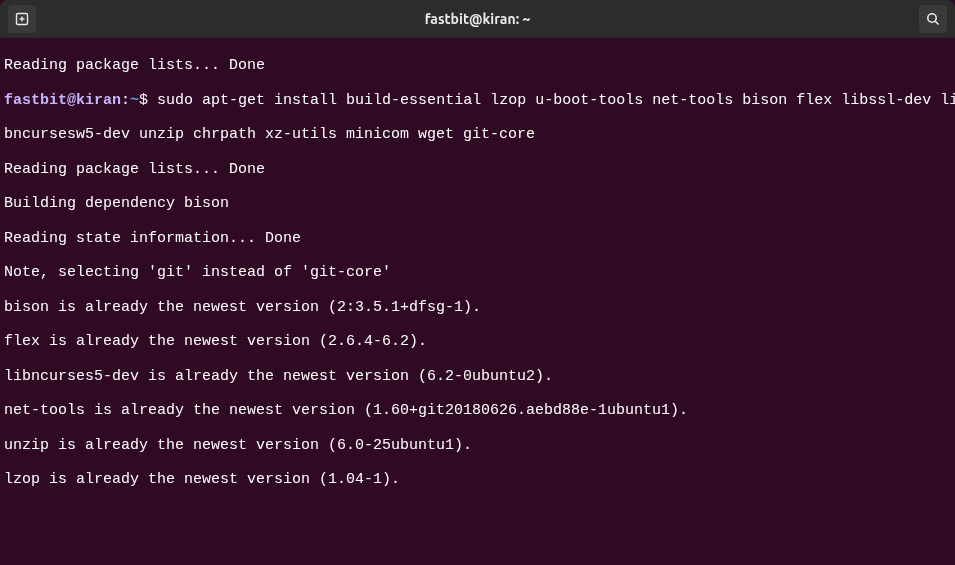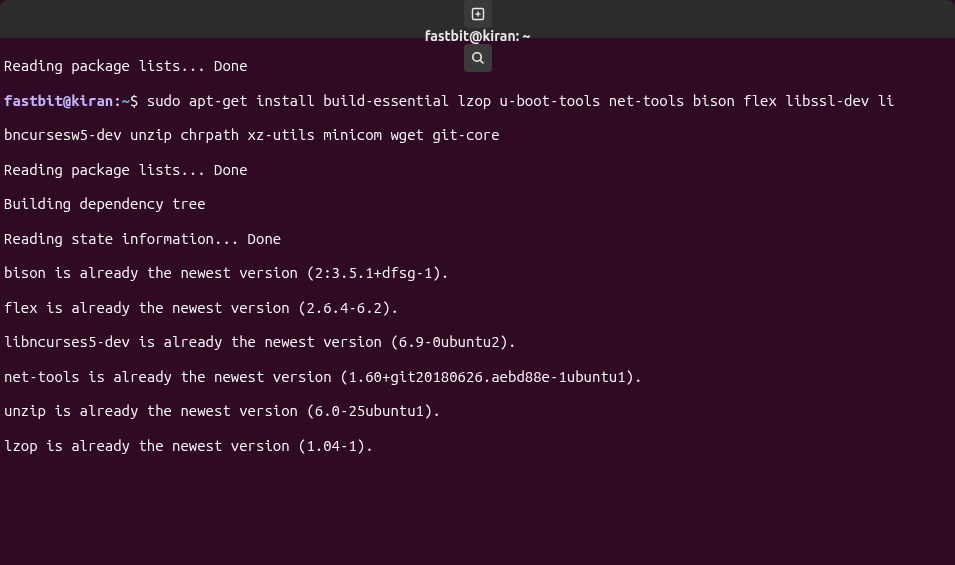--- a/index.html
+++ b/index.html
@@ -19,21 +19,20 @@
     }
     .titlebar {
       height: 38px;
       background: #2c2c2c;
       display: flex;
       align-items: center;
       justify-content: space-between;
       padding: 0 8px;
       border-top-left-radius: 8px;
       border-top-right-radius: 8px;
-      flex-direction: column;
     }
     .titlebar-left, .titlebar-right {
       display: flex;
       align-items: center;
     }
     .titlebar-button {
       width: 28px;
       height: 28px;
       background: #3a3a3a;
       border-radius: 4px;
@@ -48,20 +47,21 @@
       font-size: 14px;
       font-weight: 600;
     }
     .terminal-content {
       padding: 2px 4px;
       white-space: pre;
       overflow: hidden;
     }
     .line {
       display: block;
+      font-family: Liberation Mono, monospace;
     }
     .prompt-user {
       color: #c4b5fd;
       font-weight: bold;
     }
     .prompt-colon {
       color: #ffffff;
     }
     .prompt-path {
       color: #5f9ed8;
@@ -90,25 +90,26 @@
       </svg>
     </div>
   </div>
 </div>
 
 <div class="terminal-content">
 <span class="line">Reading package lists... Done</span>
 <span class="line"><span class="prompt-user">fastbit@kiran</span><span class="prompt-colon">:</span><span class="prompt-path">~</span><span>$</span><span> sudo apt-get install build-essential lzop u-boot-tools net-tools bison flex libssl-dev li</span></span>
 <span class="line">bncursesw5-dev unzip chrpath xz-utils minicom wget git-core</span>
 <span class="line">Reading package lists... Done</span>
-<span class="line">Building dependency tree</span>
+<span class="line">Building dependency bison</span>
 <span class="line">Reading state information... Done</span>
+<span class="line">Note, selecting 'git' instead of 'git-core'</span>
 <span class="line">bison is already the newest version (2:3.5.1+dfsg-1).</span>
 <span class="line">flex is already the newest version (2.6.4-6.2).</span>
-<span class="line">libncurses5-dev is already the newest version (6.9-0ubuntu2).</span>
+<span class="line">libncurses5-dev is already the newest version (6.2-0ubuntu2).</span>
 <span class="line">net-tools is already the newest version (1.60+git20180626.aebd88e-1ubuntu1).</span>
 <span class="line">unzip is already the newest version (6.0-25ubuntu1).</span>
 <span class="line">lzop is already the newest version (1.04-1).</span>
 
 
 
 
 
 
 

